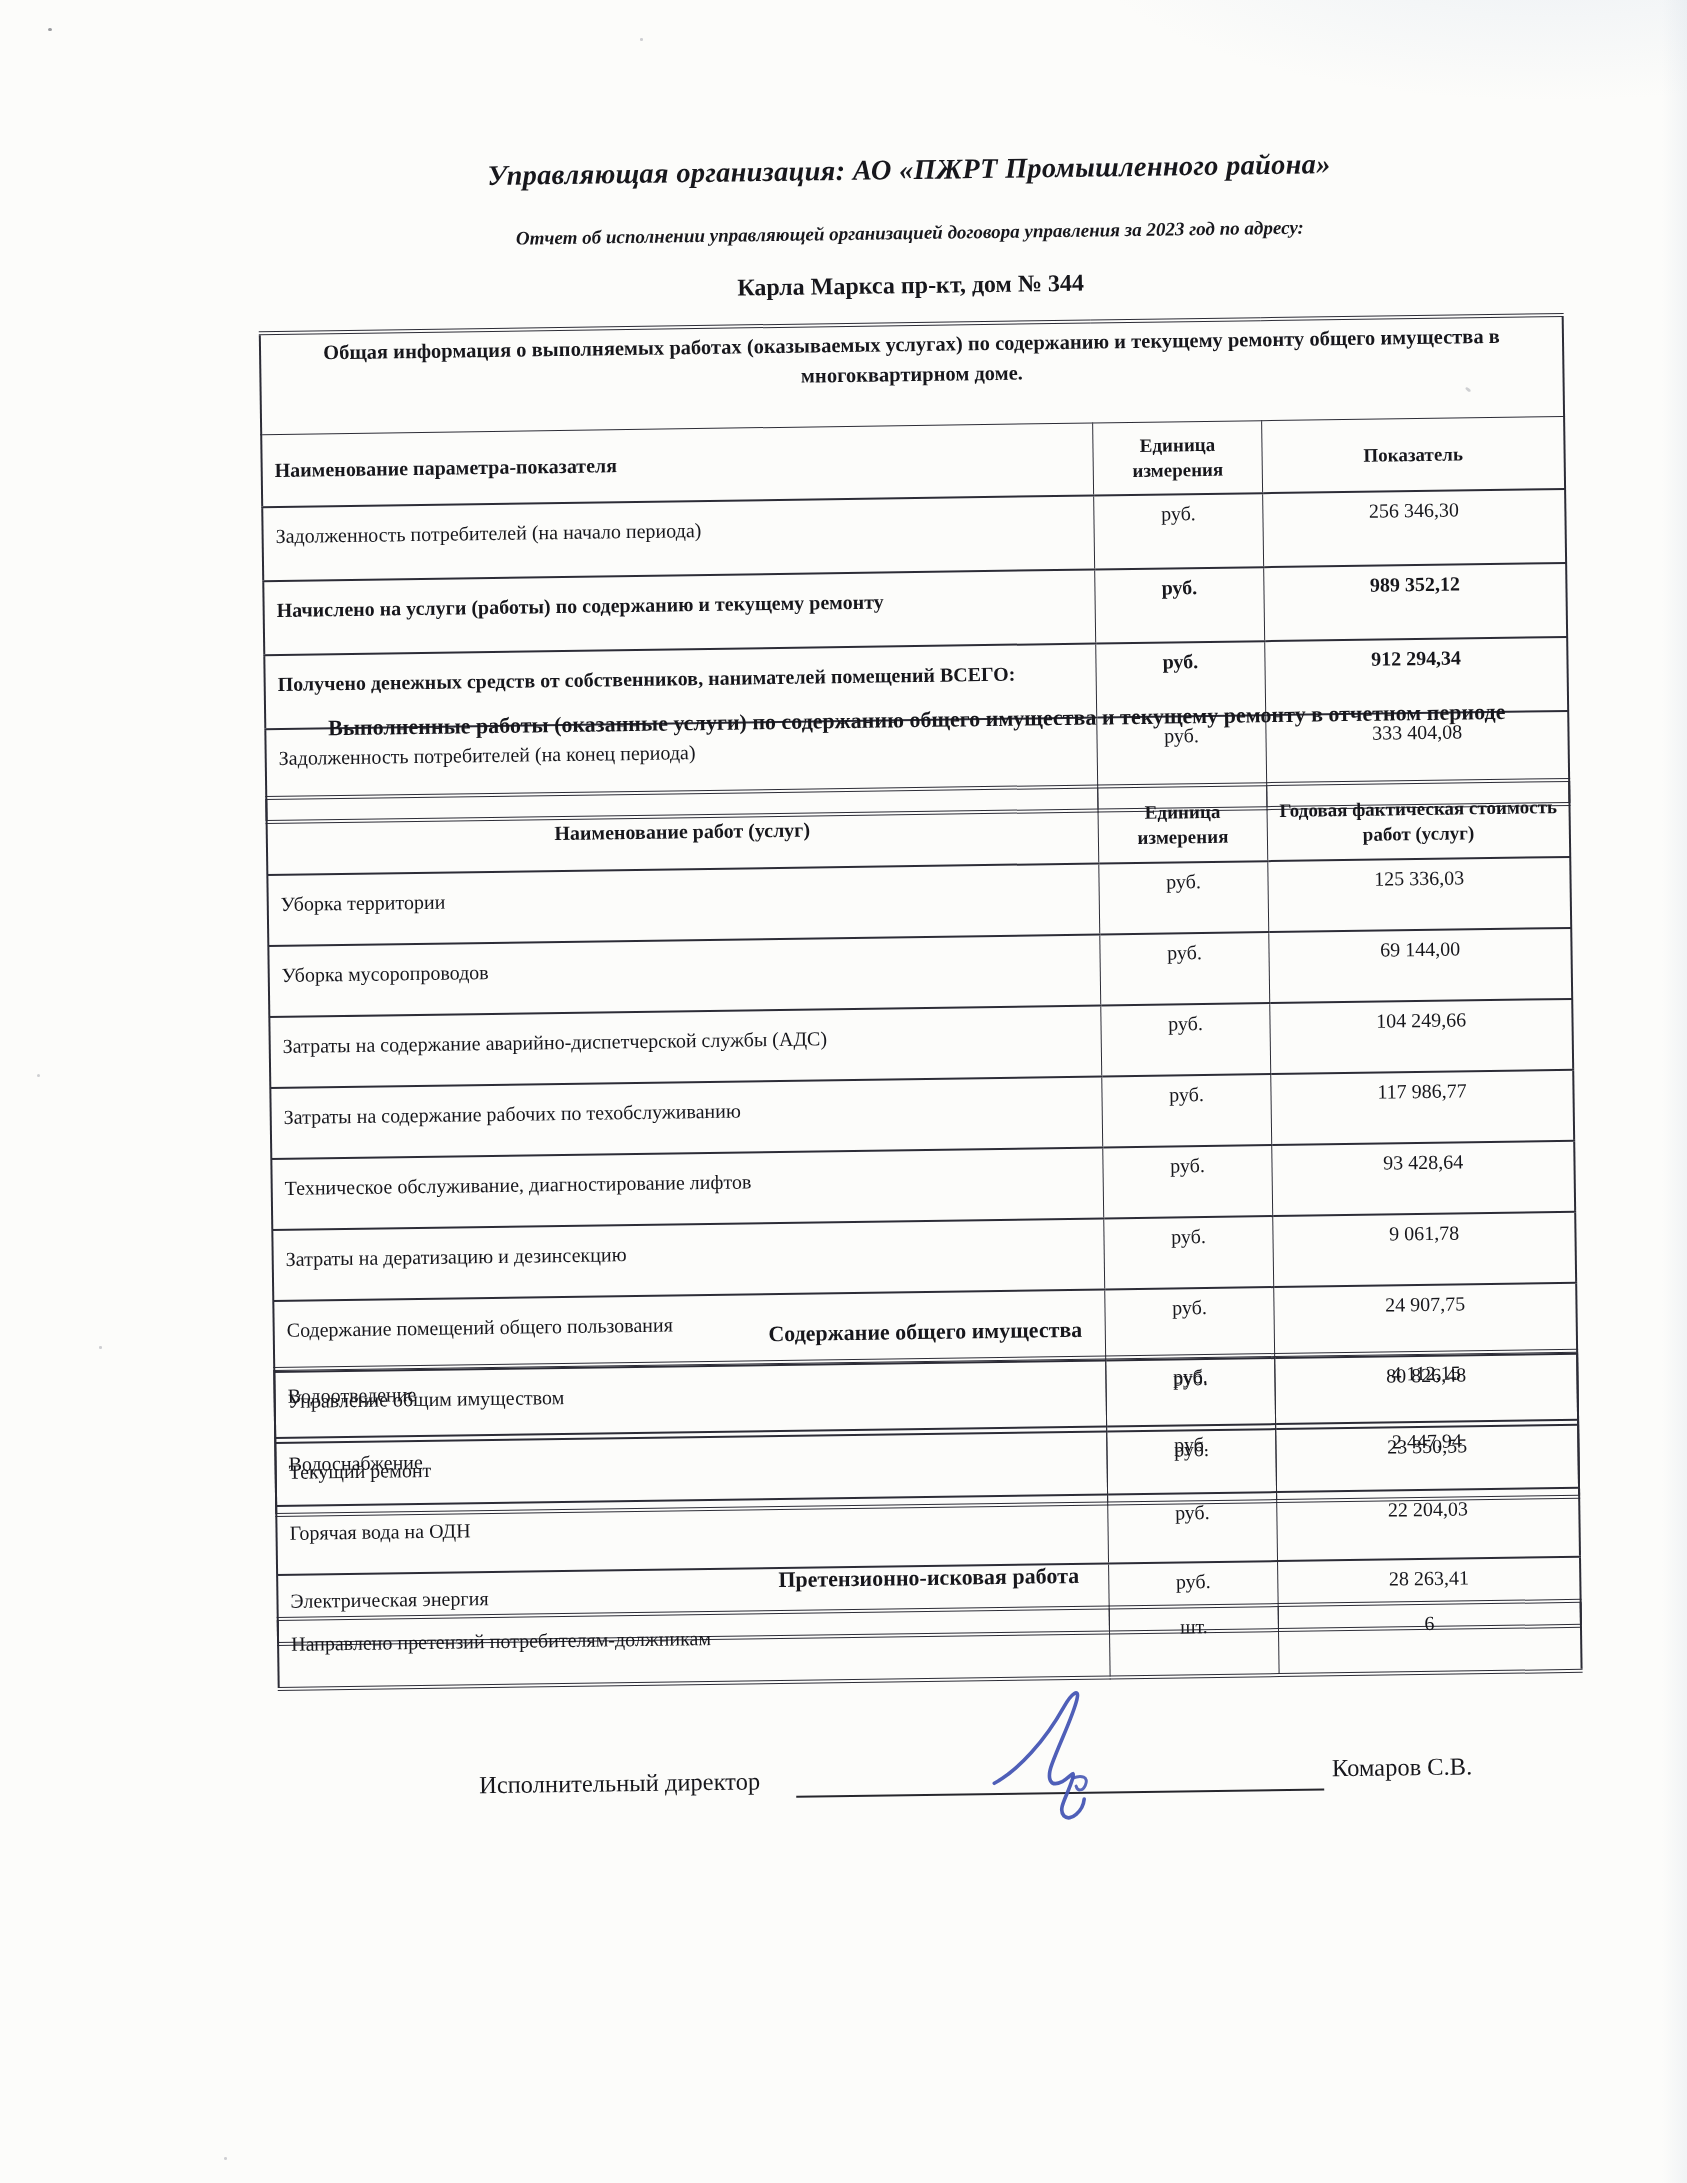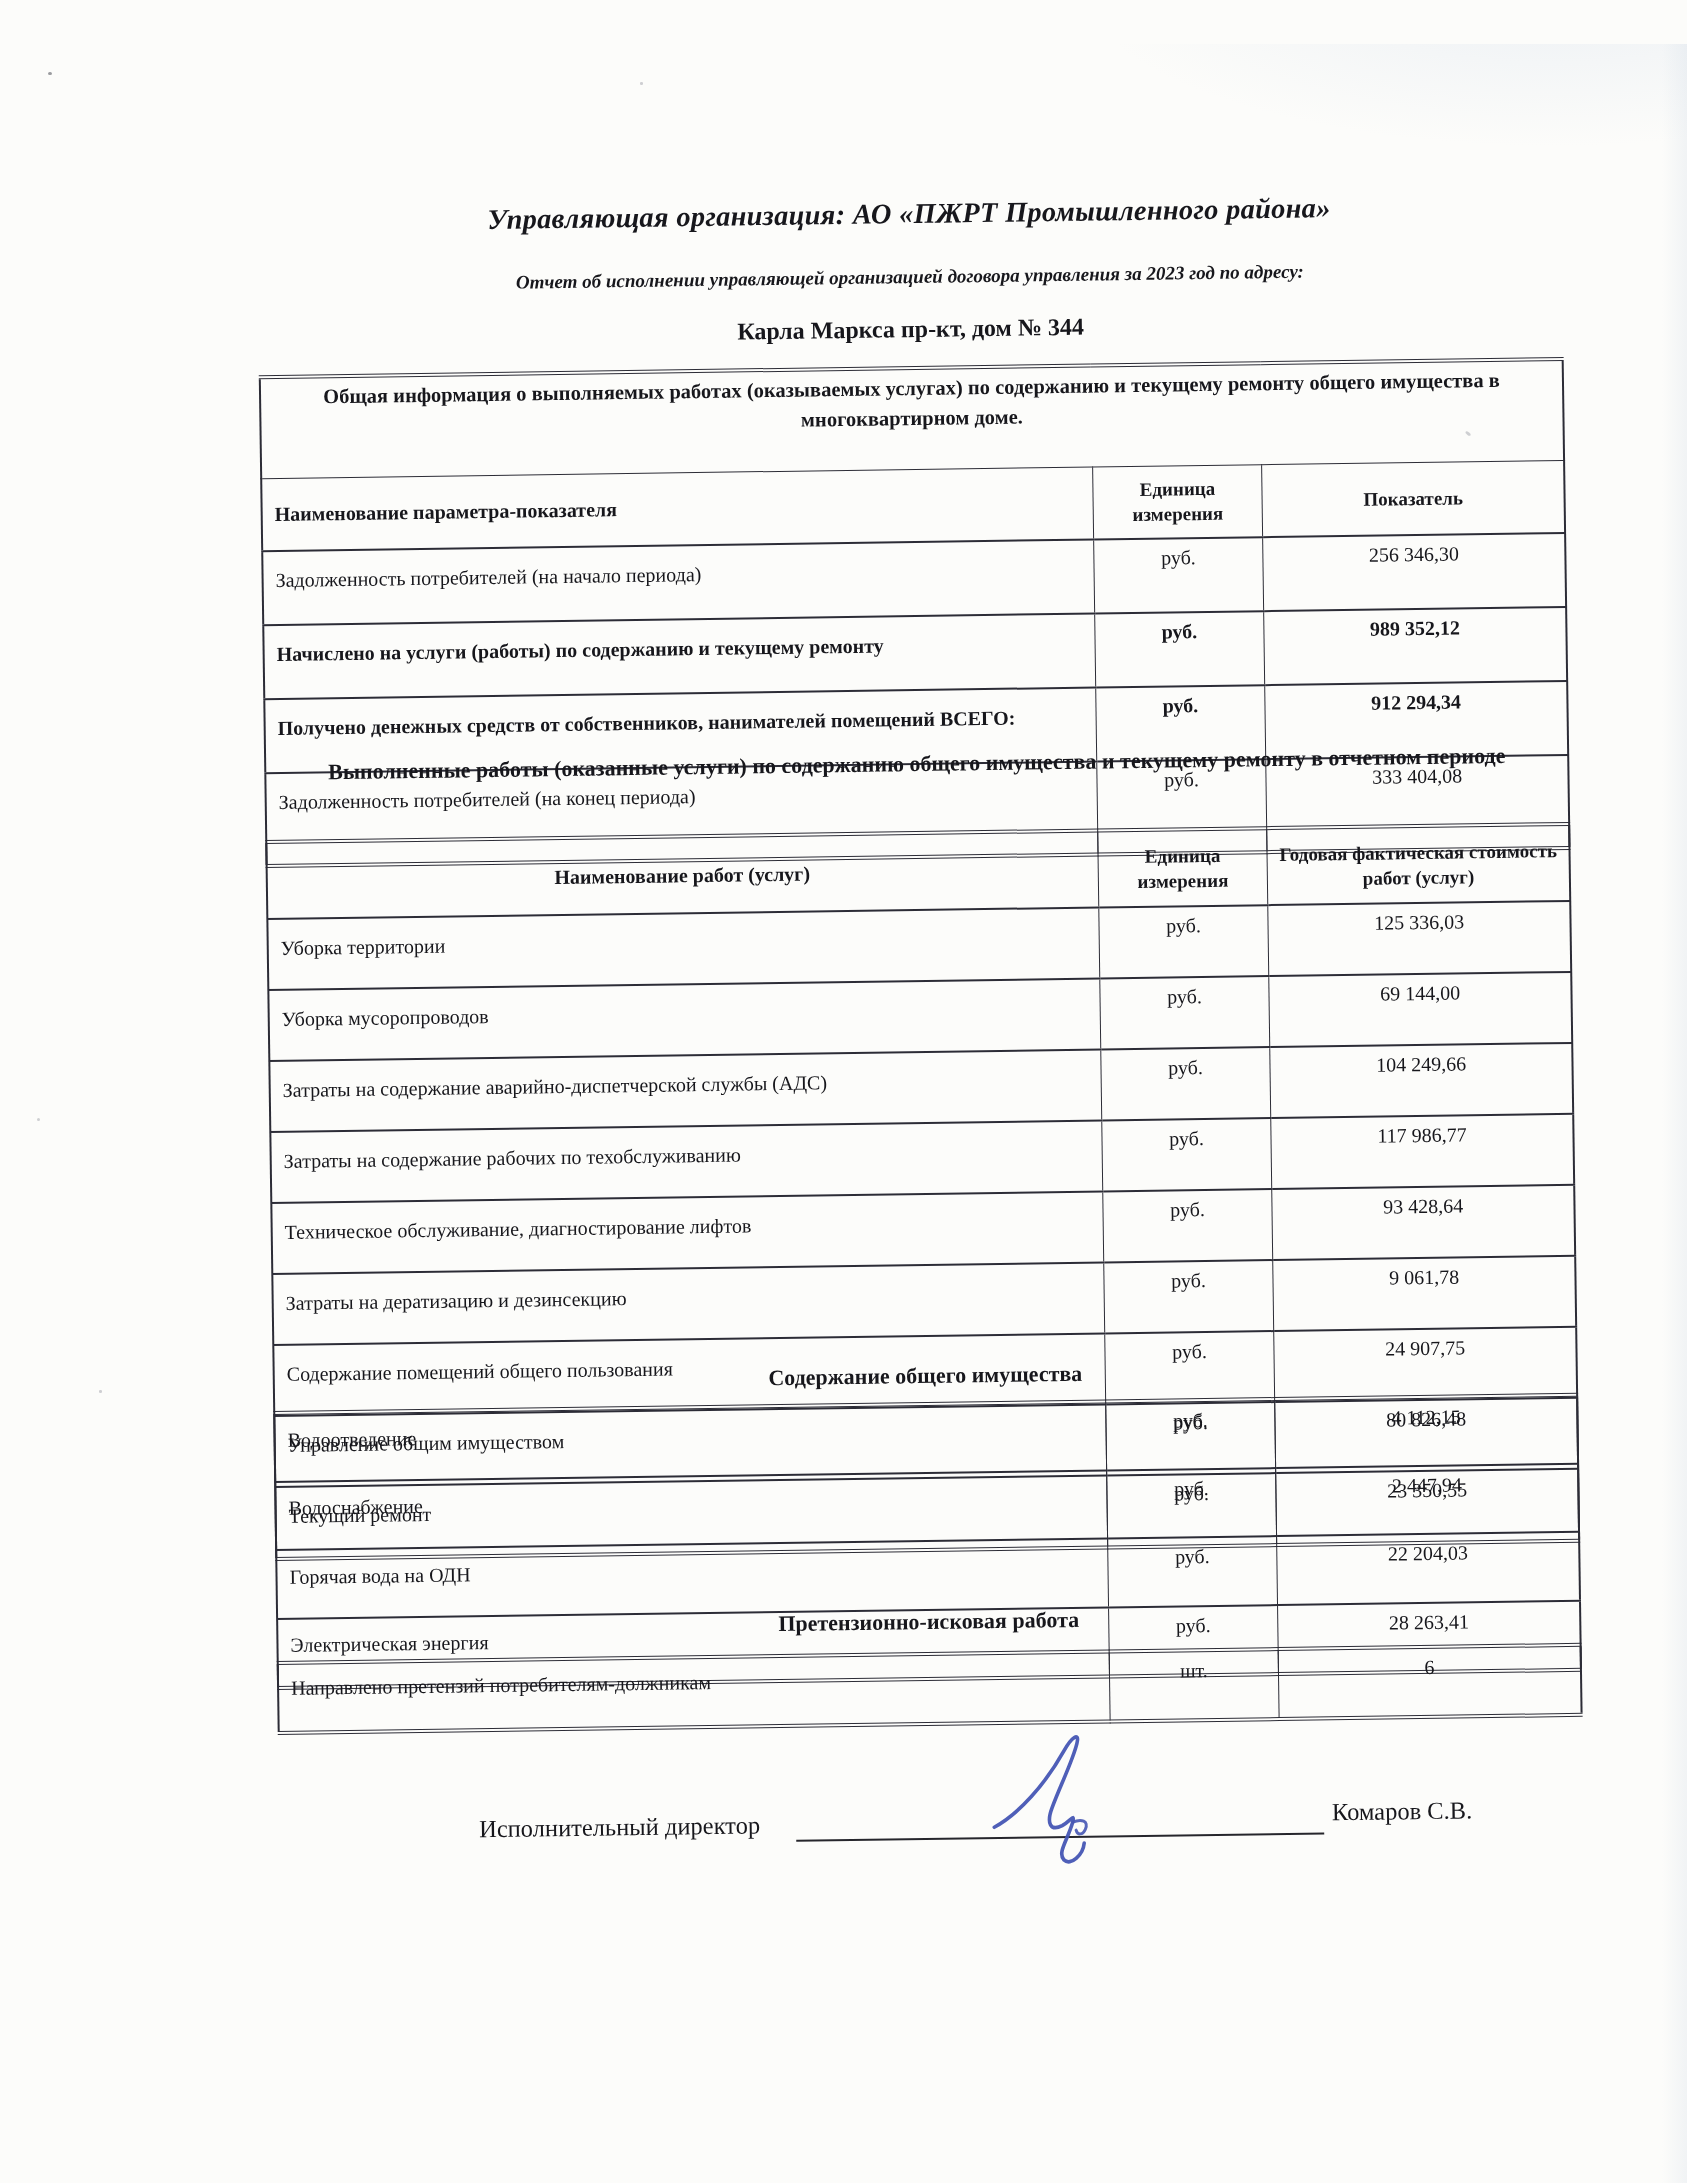--- a/index.html
+++ b/index.html
@@ -10,21 +10,20 @@
     color:#17171c;
     overflow:hidden;
     position:relative;
   }
   .sheet{
     position:absolute;inset:0;
     background:
       linear-gradient(to left, rgba(196,208,224,0.20), rgba(196,208,224,0) 25px),
       radial-gradient(794px 278px at 92% -3%, rgba(188,204,226,0.25), rgba(188,204,226,0) 60%),
       #fcfcfa;
-    margin-top: 44px;
   }
   .content{
     position:absolute;
     left:267px; top:0;
     width:1305px; height:2183px;
     transform:rotate(-0.8deg);
     transform-origin:50% 42%;
   }
   .abs{position:absolute;}
   

